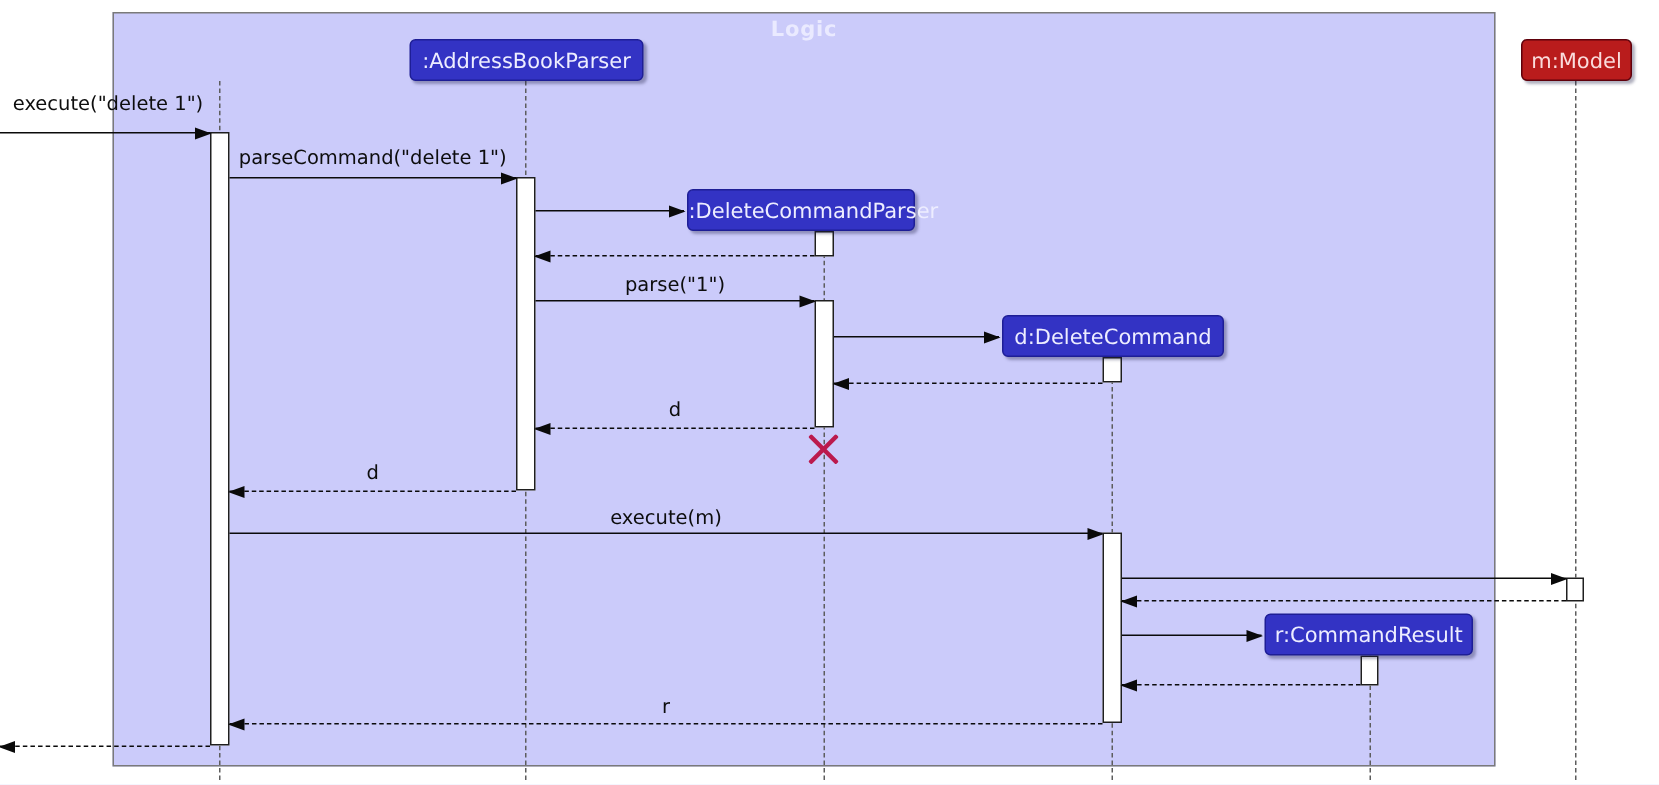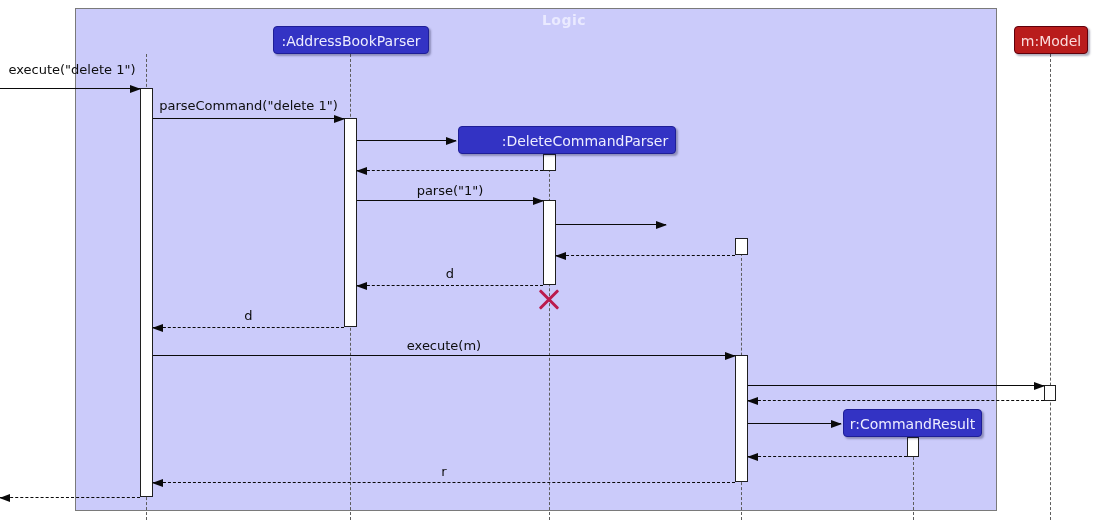--- a/index.html
+++ b/index.html
@@ -6,21 +6,21 @@
   .canvas {
     position:relative; width:1106px; height:523px; background:#ffffff;
     font-family:"DejaVu Sans", "Liberation Sans", sans-serif; overflow:hidden;
   }
   
   .frame { position:absolute; top:8px; height:503px; border:1px solid #7a7a7a; box-sizing:border-box; z-index:0; }
   .frame.logic { left:75px; width:922px; background:#cbcbfa; }
   .frame.model { left:999px; width:105px; background:#f97575; }
   .frame-title { position:absolute; top:3px; left:0; width:100%; text-align:center;
                  font-size:14px; font-weight:bold; letter-spacing:0.5px; }
-  .frame.logic .frame-title { color:#eaeaff;padding-left:28px; }
+  .frame.logic .frame-title { color:#eaeaff; }
   .frame.model .frame-title { color:#9d0012; }
   
   .lifeline { position:absolute; width:0; border-left:1px dashed #5d5d5d; z-index:1; }
   
   .activation { position:absolute; background:#ffffff; border:1px solid #1f1f1f; box-sizing:border-box; z-index:2; }
   
   .participant { position:absolute; height:28px; line-height:28px; text-align:center;
                  border-radius:4px; font-size:14px; z-index:4;
                  box-shadow:2px 2px 2px rgba(30,30,70,0.35); box-sizing:border-box; }
   .participant.blue { background:#3333c4; border:1.5px solid #1e1e96; color:#ededff; }
@@ -134,22 +134,25 @@
     </div>
   <div class="mlabel" style="left:153px;top:464px;width:582px;">r</div>
 
   <div class="msg dashed" style="left:0px;top:497px;width:140px;">
       <span class="head left"></span>
     </div>
 
   <div class="participant blue" style="left:273px;top:26px;width:156px;text-align:center;">
     <span>:AddressBookParser</span>
   </div>
-  <div class="participant blue" style="left:458px;top:126px;width:218px;padding-left:36px;">
+  <div class="participant blue" style="left:458px;top:126px;width:152px;">
     <span>:DeleteCommandParser</span>
+  </div>
+  <div class="participant blue" style="left:668px;top:210px;width:148px;">
+    <span>d:DeleteCommand</span>
   </div>
   <div class="participant blue" style="left:843px;top:409px;width:139px;">
     <span>r:CommandResult</span>
   </div>
   <div class="participant darkred" style="left:1014px;top:26px;width:74px;">
     <span>m:Model</span>
   </div>
 
 </div>
 

